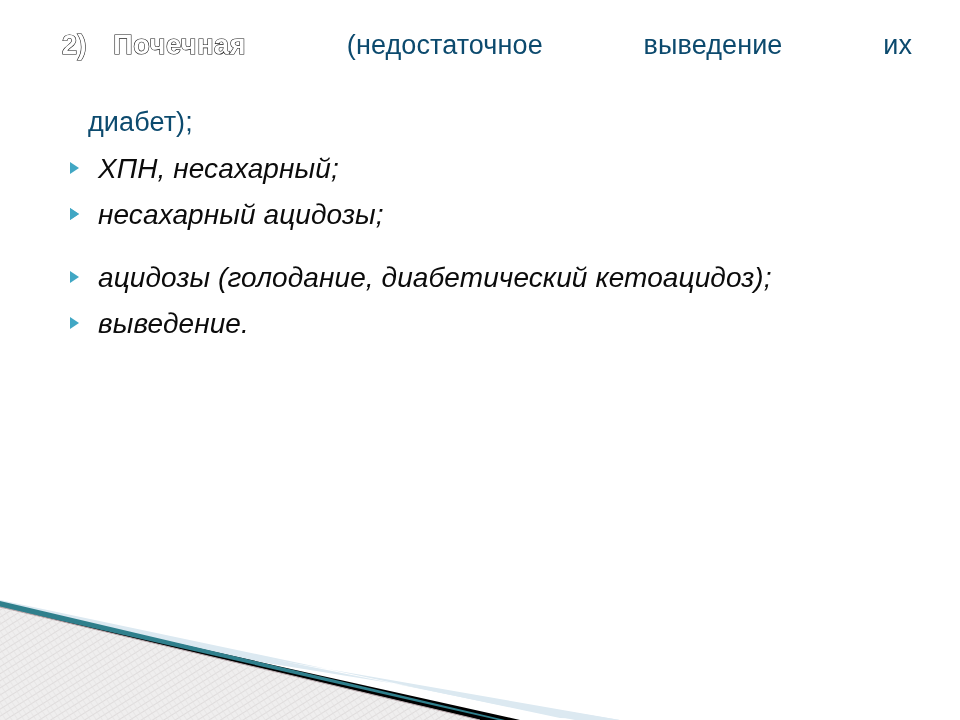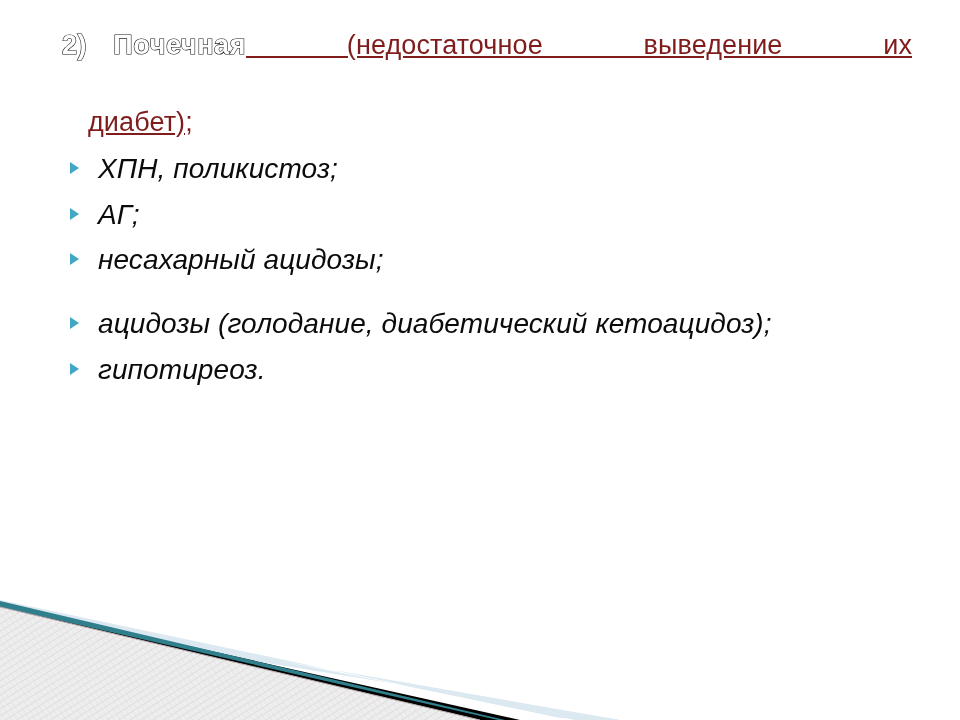--- a/index.html
+++ b/index.html
@@ -62,22 +62,21 @@
     font-weight: bold;
     color: #ffffff;
     -webkit-text-stroke: 1.15px #111111;
     paint-order: stroke fill;
     letter-spacing: 0.6px;
   }
   .outline-spacer { display: inline-block; width: 26px; }
 
   .plain {
     font-weight: normal;
-    color: #7f1d1d;
-    text-decoration: underline;
+    color: #0c4a6e;
   }
 
   
   .bullets {
     list-style: none;
     margin: 0;
     padding: 0;
   }
   .bullets li {
     position: relative;
@@ -121,37 +120,36 @@
 
 <div class="slide">
 
   <div class="content">
 
     <p class="lead"><span class="just-line"><span class="outlined">2)</span><span class="outline-spacer"></span><span class="outlined">Почечная</span><span class="plain"> (недостаточное выведение их</span></span><span class="plain">диабет);</span></p>
 
     <ul class="bullets">
       <li>
         <span class="marker"></span>
-        <span class="txt">ХПН, поликистоз;</span>
+        <span class="txt">ХПН, несахарный;</span>
       </li>
       <li>
         <span class="marker"></span>
-        <span class="txt">АГ;</span>
       </li>
       <li>
         <span class="marker"></span>
         <span class="txt">несахарный ацидозы;</span>
       </li>
       <li class="wide">
         <span class="marker"></span>
         <span class="txt">ацидозы (голодание, диабетический кетоацидоз);</span>
       </li>
       <li>
         <span class="marker"></span>
-        <span class="txt">гипотиреоз.</span>
+        <span class="txt">выведение.</span>
       </li>
     </ul>
 
   </div>
 
   <div class="decor">
     <svg viewBox="0 0 620 160" preserveAspectRatio="none" xmlns="http://www.w3.org/2000/svg">
       <defs>
         <pattern id="hatch" width="6" height="6" patternUnits="userSpaceOnUse" patternTransform="rotate(58)">
           <rect width="6" height="6" fill="#efeeee"></rect>

